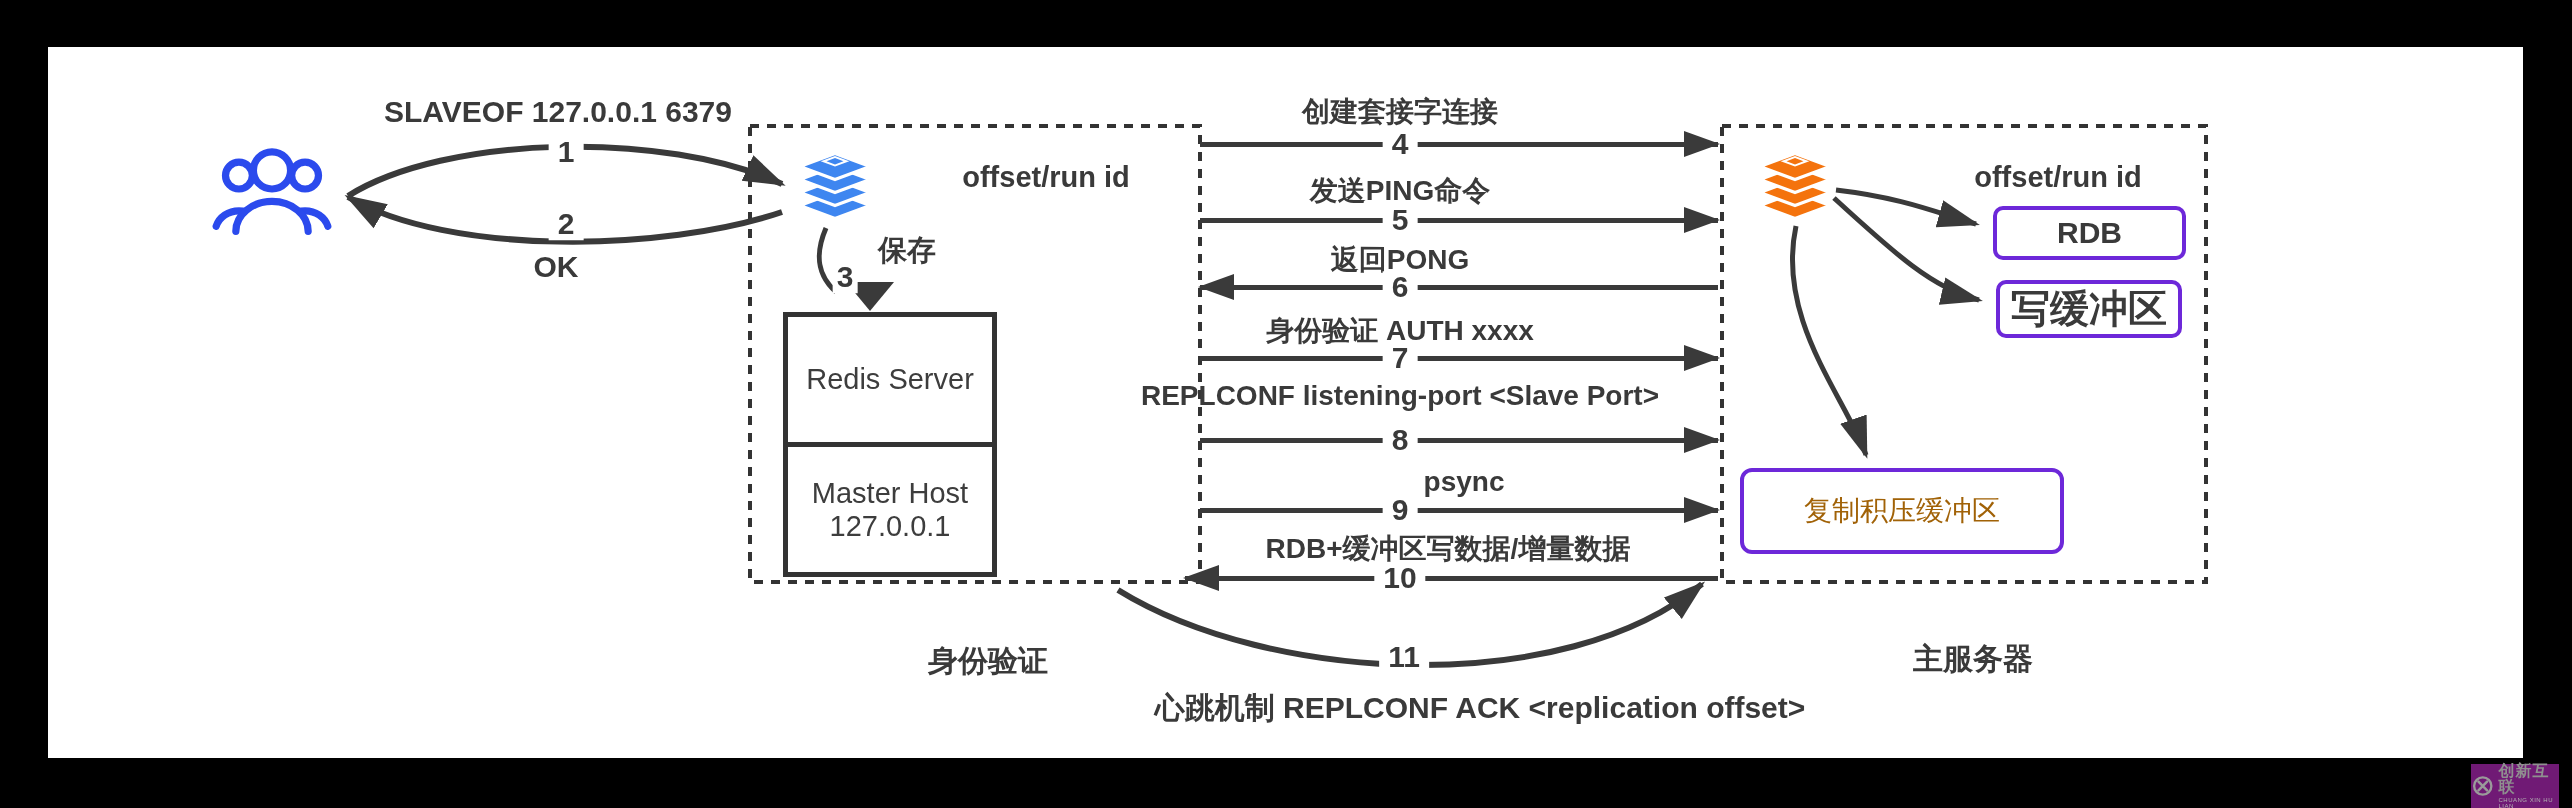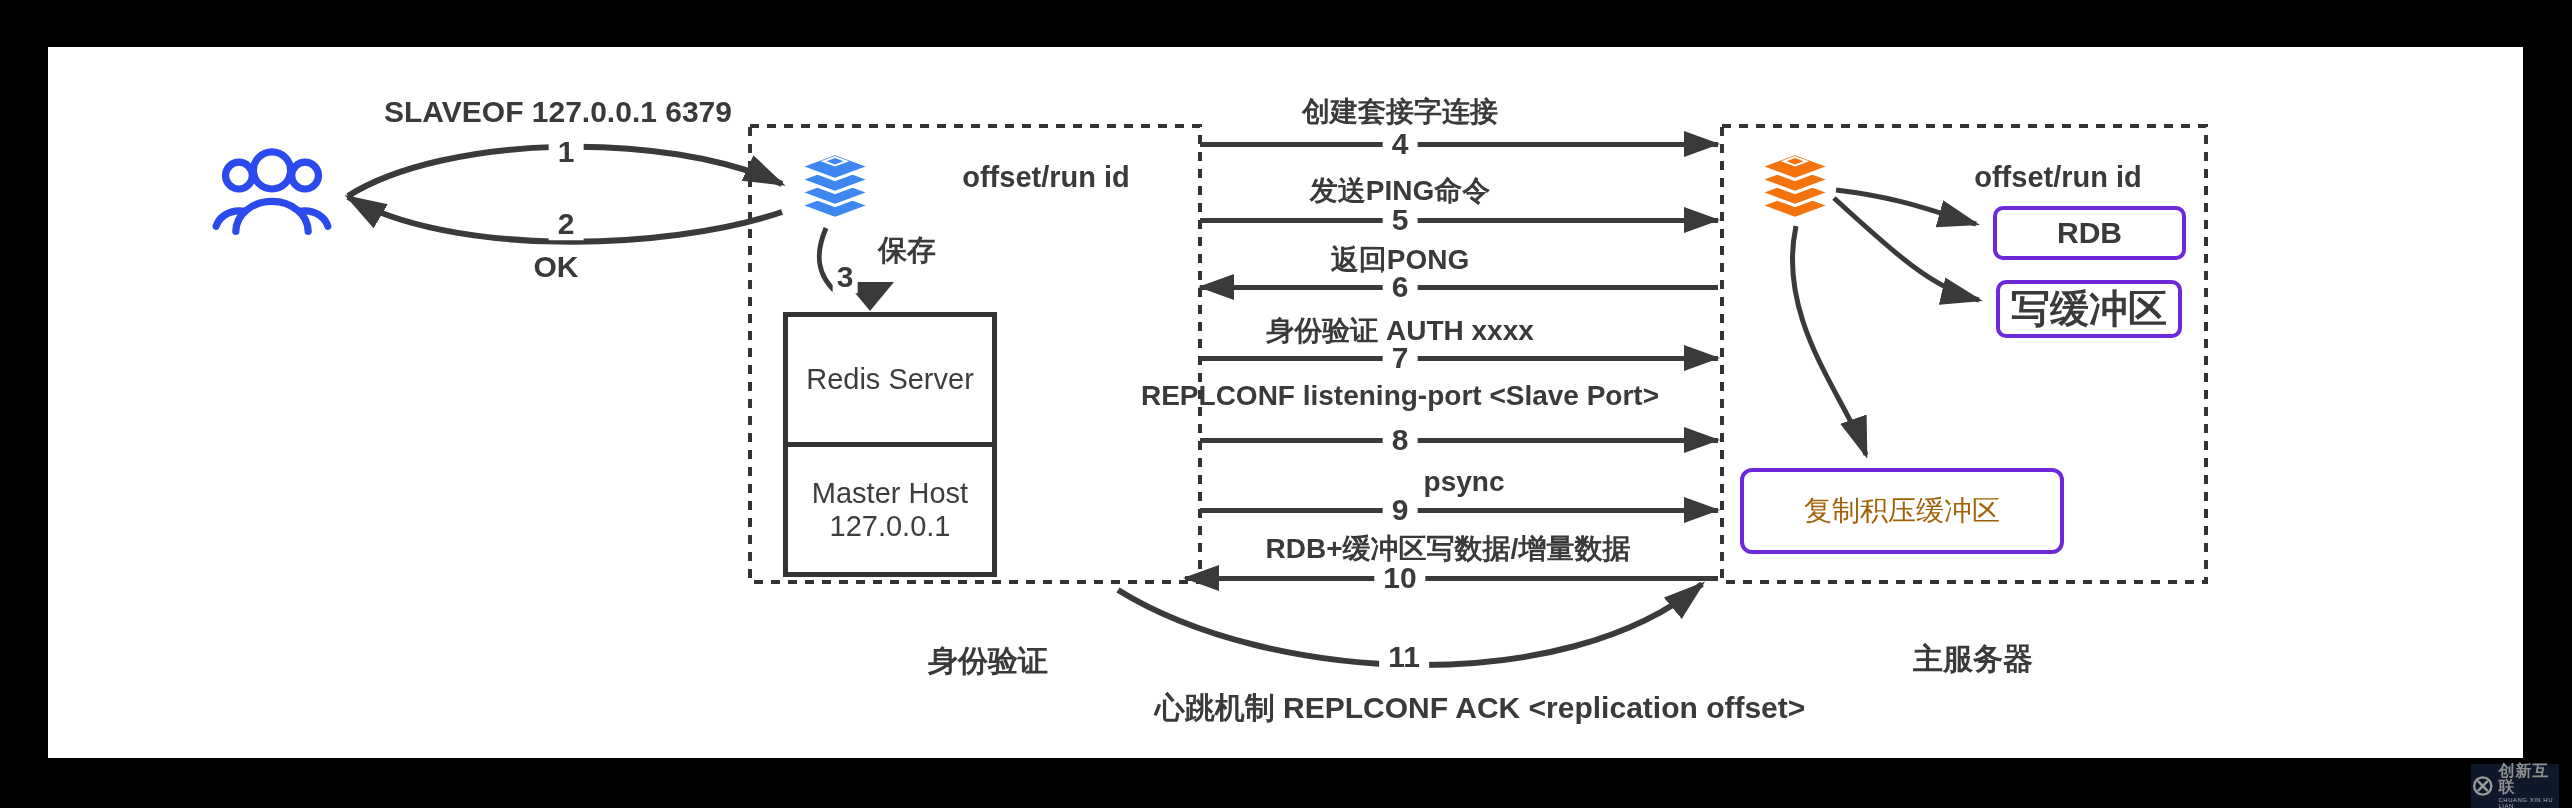--- a/index.html
+++ b/index.html
@@ -24,21 +24,21 @@
                  font-size:29px;color:#3d3d3d;white-space:pre-line;line-height:1.12;}
   .stackbox .row + .row{border-top:5px solid #333;}
   
   .rbox{position:absolute;border:4px solid #6d28d9;border-radius:10px;background:#fff;
         display:flex;align-items:center;justify-content:center;z-index:2;}
   .rbox.bold{font-weight:bold;font-size:30px;}
   .rbox.normal{font-size:28px;color:#a16207;}
   
   .icon{position:absolute;z-index:2;}
   
-  .watermark{position:absolute;left:2471px;top:764px;width:88px;height:44px;background:#0f172a;
+  .watermark{position:absolute;left:2471px;top:764px;width:88px;height:44px;background:#701a75;
              display:flex;align-items:center;justify-content:center;gap:4px;z-index:3;}
   .watermark .wm-text{display:flex;flex-direction:column;align-items:center;line-height:1;}
   .watermark .wm-brand{font-size:16px;font-weight:bold;color:#8f8f8f;letter-spacing:1px;}
   .watermark .wm-sub{font-size:6px;color:#b3b3b3;letter-spacing:.5px;margin-top:2px;}
 </style>
 </head>
 <body>
 
 <div class="stage">
   <div class="paper"></div>

